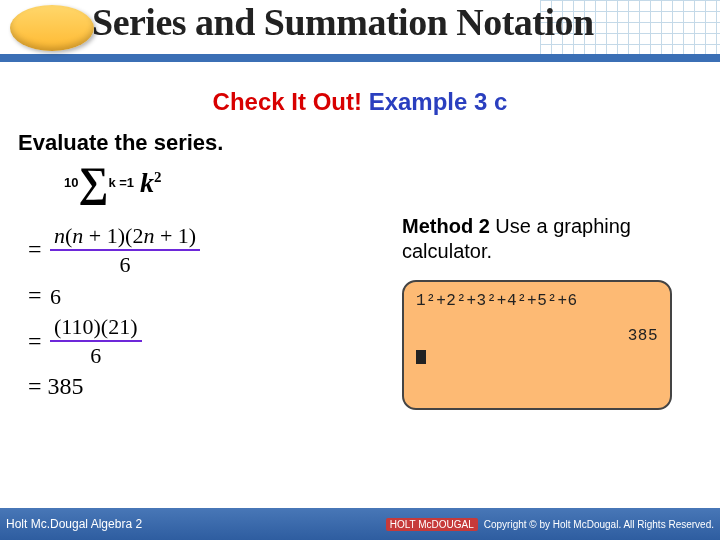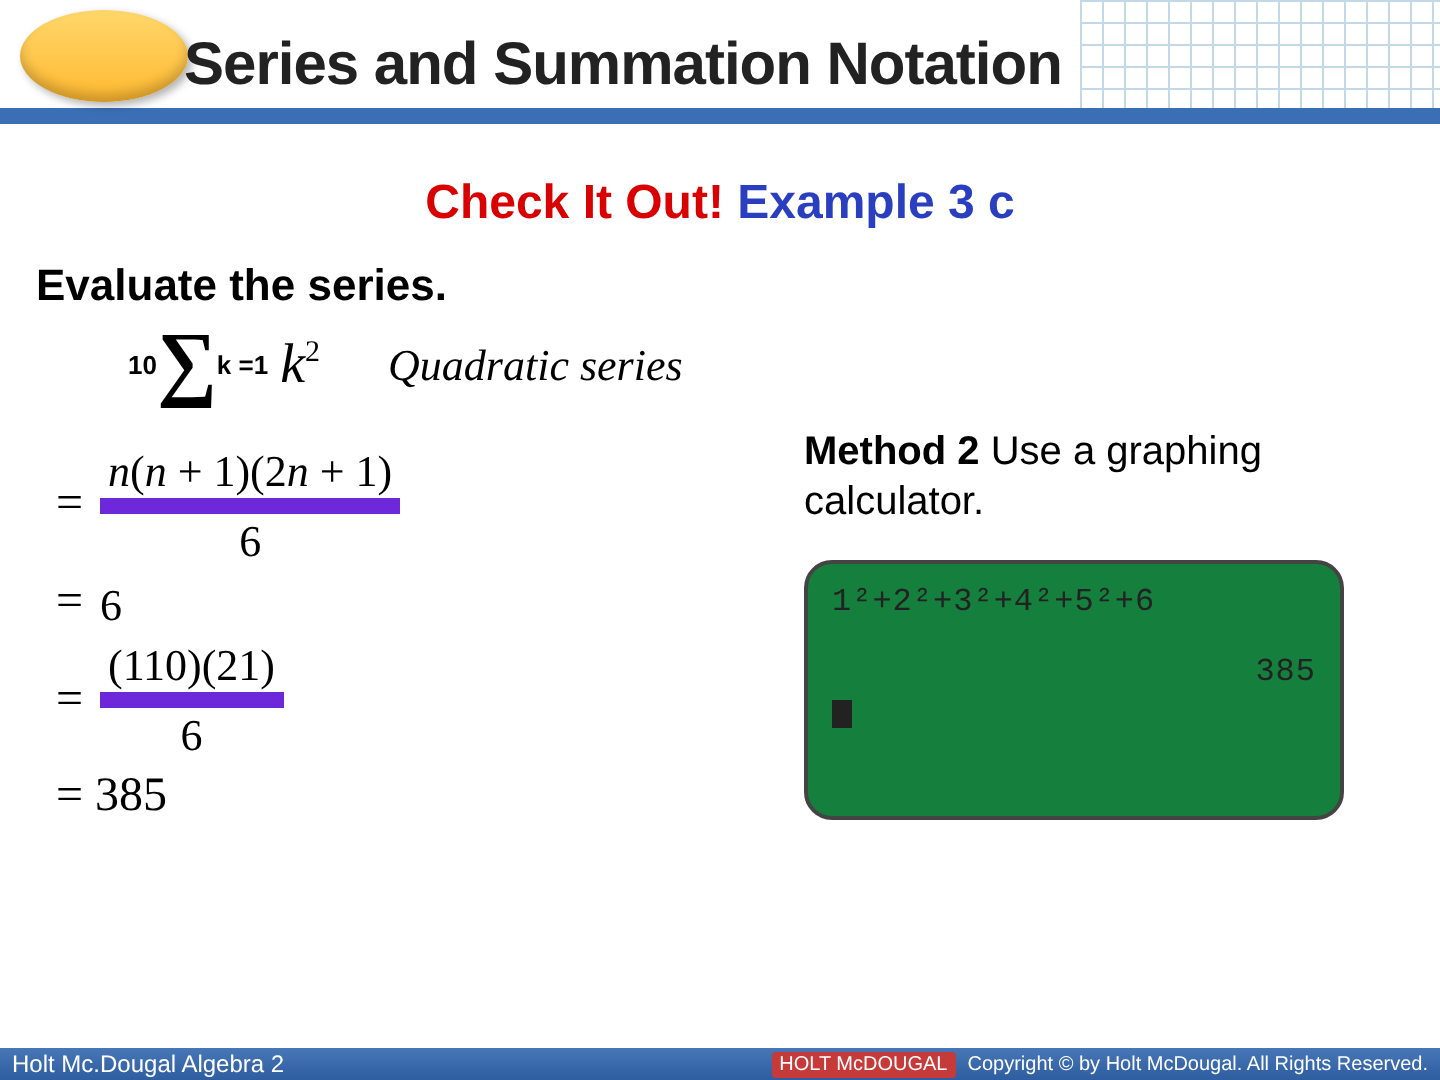--- a/index.html
+++ b/index.html
@@ -1,57 +1,57 @@
 <!DOCTYPE html>
 <html><head>
 <meta charset="utf-8">
 <style>
   * { margin: 0; padding: 0; box-sizing: border-box; }
   body { width: 720px; height: 540px; background: #fff; font-family: Verdana, Arial, sans-serif; position: relative; overflow: hidden; }
 
   .header { height: 62px; background: #fff; border-bottom: 8px solid #3b6fb5; position: relative; }
   .grid-bg { position: absolute; right: 0; top: 0; width: 180px; height: 54px; background-image: linear-gradient(#9ec1d9 1px, transparent 1px), linear-gradient(90deg, #9ec1d9 1px, transparent 1px); background-size: 11px 11px; opacity: .6; }
   .oval { position: absolute; left: 10px; top: 5px; width: 84px; height: 46px; background: linear-gradient(#ffd76b, #ffb931); border-radius: 50%; box-shadow: inset 0 -4px 6px rgba(0,0,0,.2), 2px 2px 4px rgba(0,0,0,.3); }
-  .title { position: absolute; left: 92px; top: 16px; font-weight: bold; font-size: 30px; color: #222; letter-spacing: -.5px; }
+  .title { position: absolute; left: 92px; top: 0; font-weight: bold; font-size: 38px; color: #222; letter-spacing: -.5px; font-family: Liberation Serif, serif; }
 
   .subtitle { text-align: center; margin-top: 26px; font-weight: bold; font-size: 24px; }
   .subtitle .red { color: #d80000; }
   .subtitle .blue { color: #2a3fbf; }
 
   .prompt { margin: 14px 0 8px 18px; font-weight: bold; font-size: 22px; }
 
   .series-row { display: flex; align-items: center; margin-left: 64px; gap: 34px; }
   .sigma-box { display: flex; align-items: center; gap: 6px; font-family: 'Times New Roman', serif; }
   .sigma-stack { display: inline-flex; flex-direction: row; align-items: center; line-height: .9; }
   .sigma-stack .top, .sigma-stack .bot { font-size: 13px; font-weight: bold; font-family: Verdana, sans-serif; }
   .sigma-stack .sig { font-size: 42px; font-weight: bold; }
-  .k2 { font-size: 28px; font-weight: normal; font-style: italic; }
+  .k2 { font-size: 28px; font-weight: bold; font-style: italic; }
   .k2 sup { font-size: 15px; font-style: normal; }
   .quad { font-size: 22px; font-style: italic; font-family: 'Times New Roman', serif; }
 
   .methods { display: flex; margin-top: 12px; }
   .m1 { width: 55%; padding-left: 28px; }
   .m2 { width: 45%; padding-left: 6px; }
   .method-label { font-size: 20px; line-height: 1.25; }
   .method-label b { font-weight: bold; }
 
   .eqs { margin-top: 10px; font-family: 'Times New Roman', serif; font-size: 22px; }
   .eq { display: flex; align-items: center; margin-bottom: 6px; }
   .eq .eqsign { width: 22px; font-size: 24px; }
   .frac { display: inline-flex; flex-direction: column; align-items: center; line-height: 1.05; }
-  .frac .num { border-bottom: 8px solid #6d28d9; padding: 0 4px 2px; }
+  .frac .num { border-bottom: 2px solid #6d28d9; padding: 0 4px 2px; }
   .frac .den { padding-top: 2px; }
   .ital { font-style: italic; }
   .final { font-size: 24px; margin-top: 4px; margin-left: 0; }
 
-  .calc { width: 270px; height: 130px; background: #15803d; border: 2px solid #444; border-radius: 14px; margin-top: 16px; padding: 10px 12px; font-family: 'Courier New', monospace; font-size: 16px; line-height: 1.15; letter-spacing: .5px; color: #222; position: relative; }
+  .calc { width: 270px; height: 130px; background: #fdba74; border: 2px solid #444; border-radius: 14px; margin-top: 16px; padding: 10px 12px; font-family: 'Courier New', monospace; font-size: 16px; line-height: 1.15; letter-spacing: .5px; color: #222; position: relative; }
   .calc .res { text-align: right; margin-top: 17px; }
   .cursor { display: inline-block; width: 10px; height: 14px; background: #222; vertical-align: text-bottom; }
 
-  .footer { position: absolute; bottom: 0; left: 0; right: 0; height: 16px; background: linear-gradient(#4877b7, #2e5da0); display: flex; align-items: center; justify-content: space-between; padding: 0 6px; }
+  .footer { position: absolute; bottom: 0; left: 0; right: 0; height: 32px; background: linear-gradient(#4877b7, #2e5da0); display: flex; align-items: center; justify-content: space-between; padding: 0 6px; }
   .book { color: #fff; font-size: 12px; }
   .copy { color: #fff; font-size: 10px; display: flex; align-items: center; gap: 6px; }
   .hrw-badge { background: #c63a3a; padding: 1px 4px; border-radius: 2px; font-weight: normal; }
 </style>
 </head>
 <body>
 
 <div class="header">
   <div class="grid-bg"></div>
   <div class="oval"></div>
@@ -67,21 +67,20 @@
 
 <div class="series-row">
   <div class="sigma-box">
     <span class="sigma-stack">
       <span class="top">10</span>
       <span class="sig">∑</span>
       <span class="bot">k =1</span>
     </span>
     <span class="k2"><span>k</span><sup>2</sup></span>
   </div>
-  <div class="quad">Quadratic series</div>
 </div>
 
 <div class="methods">
   <div class="m1">
     <div class="eqs">
       <div class="eq">
         <span class="eqsign">=</span>
         <span class="frac">
           <span class="num"><span class="ital">n</span>(<span class="ital">n</span> + 1)(2<span class="ital">n</span> + 1)</span>
           <span class="den">6</span>

